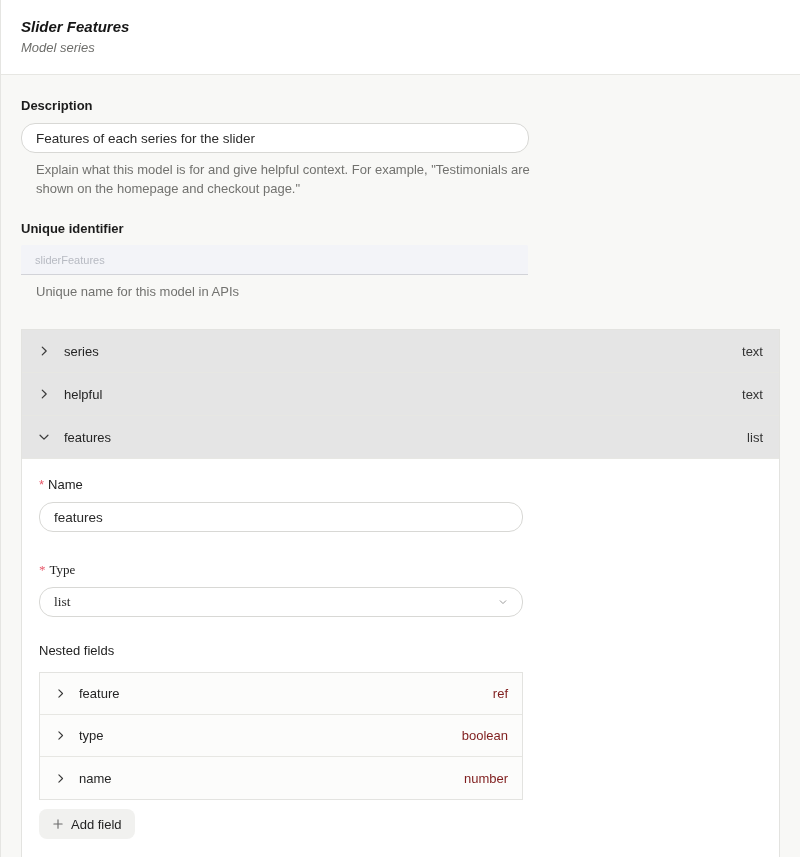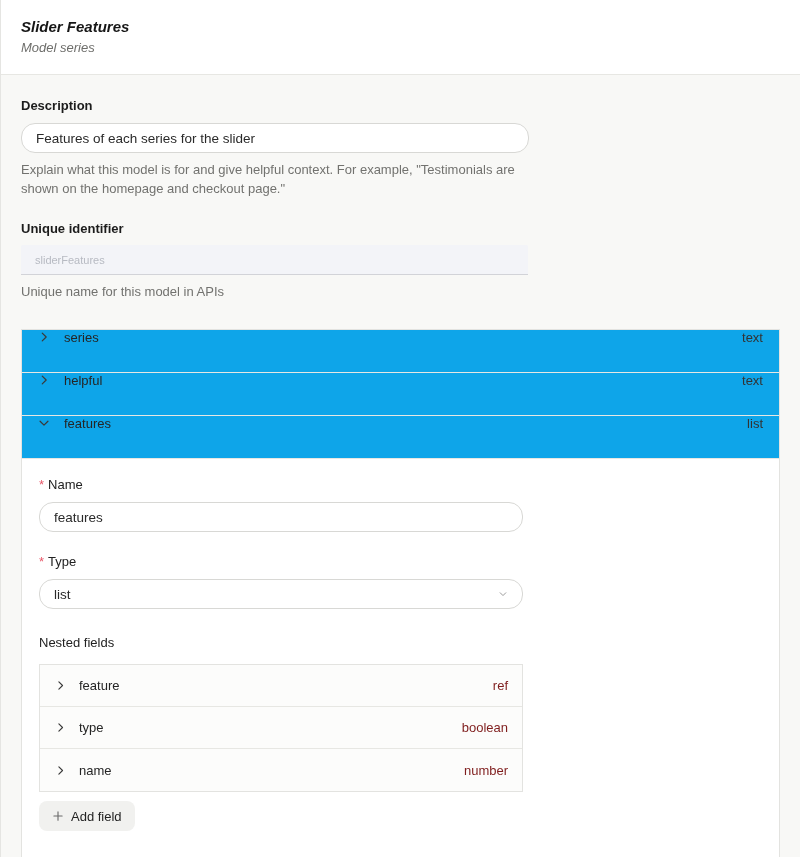--- a/index.html
+++ b/index.html
@@ -66,20 +66,21 @@
     color: #2a2a2a;
     outline: none;
   }
 
   .helper {
     margin-top: 7px;
     font-size: 13px;
     color: #72726f;
     line-height: 19px;
     max-width: 510px;
+    margin-left: 15px;
   }
   .helper b { color: #5d5d5a; }
 
   .uid-block { margin-top: 23px; }
   .uid-input {
     display: block;
     width: 507px;
     height: 30px;
     margin-top: 8px;
     background: #f3f4f8;
@@ -95,23 +96,23 @@
   
   .fields-container {
     margin-top: 28px;
     width: 759px;
     border: 1px solid #e3e3e0;
     border-bottom: none;
   }
   .field-row {
     height: 43px;
     display: flex;
-    align-items: flex-start;
+    align-items: center;
     padding: 0 16px 0 15px;
-    background: #0ea5e9;
+    background: #e5e5e5;
     border-bottom: 1px solid #e7e7e3;
     cursor: pointer;
   }
   .field-row .chev { display: flex; align-items: center; margin-right: 13px; color: #3a3a3a; }
   .field-row .row-name { font-size: 13px; color: #252525; }
   .field-row .row-type { margin-left: auto; font-size: 13px; color: #333333; }
 
   
   .editor {
     background: #ffffff;
@@ -136,21 +137,21 @@
     cursor: pointer;
   }
   .select .select-chev {
     position: absolute;
     right: 14px;
     color: #9b9b9b;
     display: flex;
     align-items: center;
   }
 
-  .type-block { margin-top: 22px; }
+  .type-block { margin-top: 30px; font-family: Liberation Serif, serif; }
   .nested-label { margin-top: 26px; }
 
   .nested-container {
     margin-top: 13px;
     width: 484px;
     border: 1px solid #e3e3e0;
   }
   .nested-row {
     height: 42px;
     display: flex;

